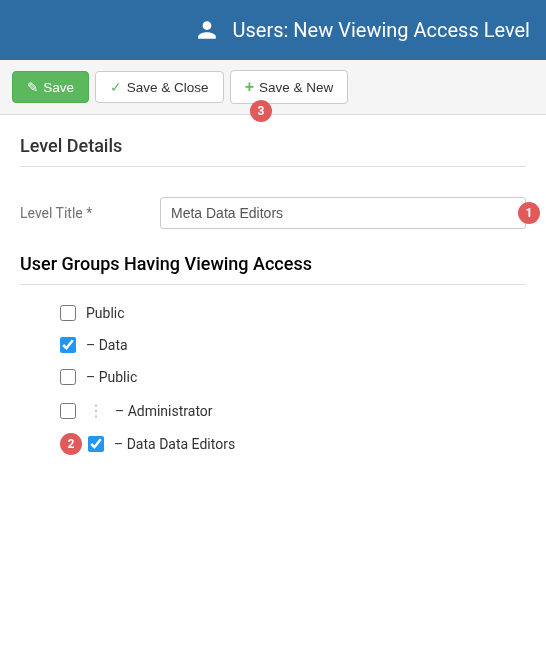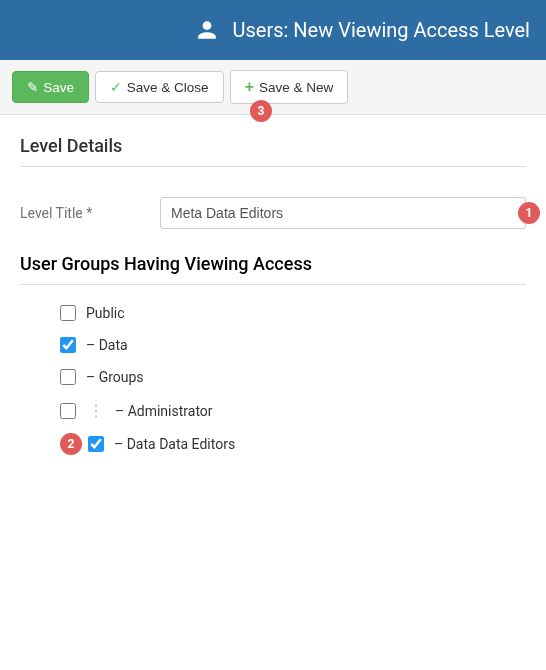--- a/index.html
+++ b/index.html
@@ -258,21 +258,21 @@
       <label class="cb-label" for="cb-public">Public</label>
     </div>
 
     <div class="checkbox-item">
       <input type="checkbox" id="cb-guest" checked="" style="">
       <label class="cb-label" for="cb-guest">– Data</label>
     </div>
 
     <div class="checkbox-item">
       <input type="checkbox" id="cb-manager" style="">
-      <label class="cb-label" for="cb-manager">– Groups</label>
+      <label class="cb-label" for="cb-manager">– Public</label>
     </div>
 
     <div class="checkbox-item">
       <input type="checkbox" id="cb-admin" style="">
       <span class="divider-dots">⋮</span>
       <label class="cb-label" for="cb-admin">– Administrator</label>
     </div>
 
     <div class="checkbox-item" style="position:relative; margin-left:28px;">
       <div class="cb-badge">2</div>

